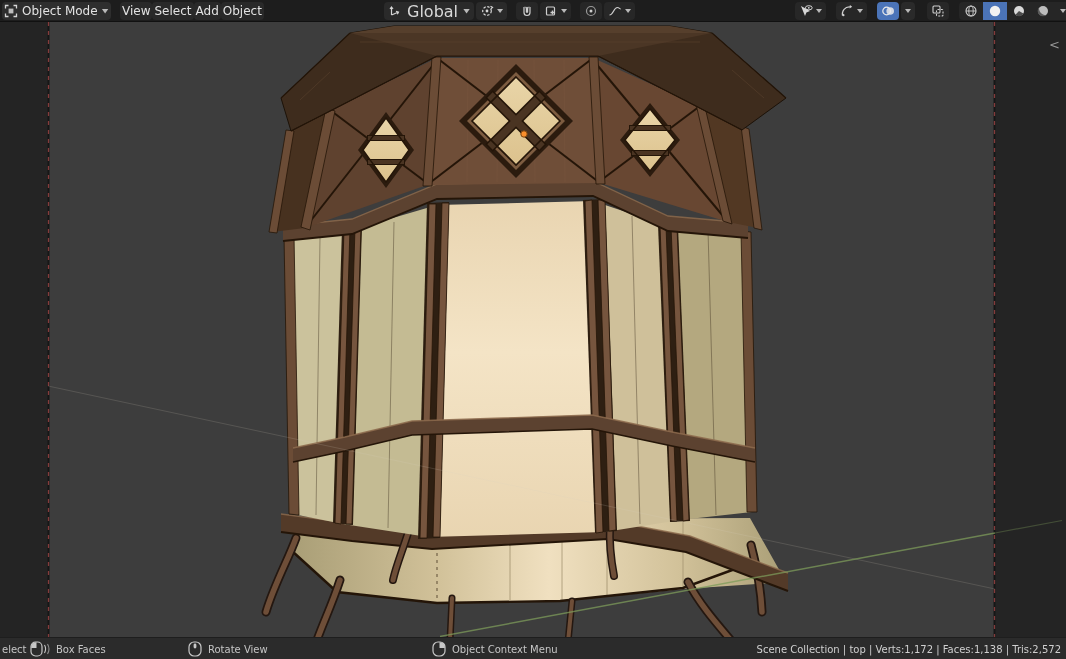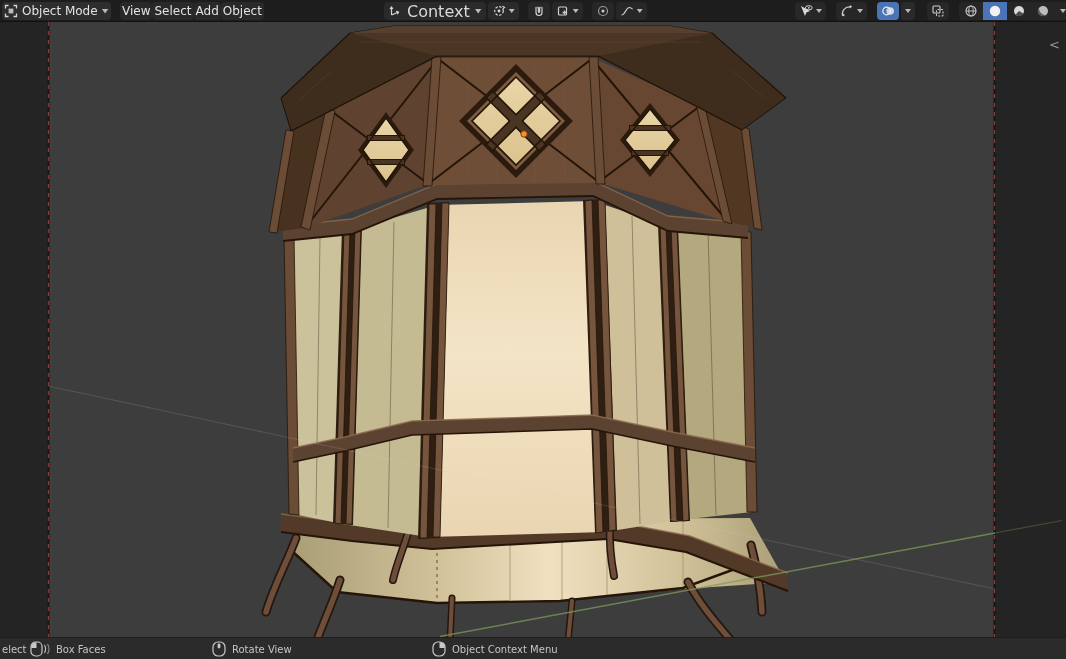--- a/index.html
+++ b/index.html
@@ -92,21 +92,21 @@
     <div class="grp" style="left:384px;">
       <div class="ibtn">
         <svg class="icon14" viewBox="0 0 14 14">
           <g stroke="#d6d6d6" stroke-width="1.2" fill="none">
             <path d="M3.5,11 V3.5"></path>
               <path d="M2,5 L3.5,3 L5,5"></path>
             <path d="M3.5,11 L10,8.2"></path>
               <path d="M8,7.2 L10.5,8 L9.3,10.2"></path>
           </g>
         </svg>
-        <span style="padding:0 2px;">Context</span>
+        <span style="padding:0 2px;">Global</span>
         <span class="chev"></span>
       </div>
       <div class="ibtn">
         <svg class="icon14" viewBox="0 0 14 14">
           <circle cx="7" cy="7" r="4.3" stroke="#d6d6d6" stroke-width="1.2" fill="none" stroke-dasharray="2.4 1.6"></circle>
           <circle cx="7" cy="7" r="1.4" fill="#d6d6d6"></circle>
           <path d="M10.5,2.2 L12.6,3.4 L10.9,4.9" stroke="#d6d6d6" stroke-width="1.1" fill="none"></path>
         </svg>
         <span class="chev small"></span>
       </div>
@@ -450,31 +450,34 @@
     <div class="sitem" style="left:30px;">
       <svg width="20" height="16" viewBox="0 0 20 16">
         <rect x="1" y="1" width="11" height="14" rx="4.5" fill="none" stroke="#c8c8c8" stroke-width="1.2"></rect>
         <path d="M1.2,7 L6.5,7 L6.5,1.2 A5,4.5 0 0 0 1.2,6 Z" fill="#c8c8c8"></path>
         <path d="M14.5,4 q2.2,4 0,8" fill="none" stroke="#c8c8c8" stroke-width="1.1"></path>
         <path d="M17.5,3 q3,5 0,10" fill="none" stroke="#8f8f8f" stroke-width="1.1"></path>
       </svg>
       <span>Box Faces</span>
     </div>
 
-    <div class="sitem" style="left:212px;">
+    <div class="sitem" style="left:188px;">
       <svg width="14" height="16" viewBox="0 0 14 16">
         <rect x="1" y="1" width="12" height="14" rx="5" fill="none" stroke="#c8c8c8" stroke-width="1.2"></rect>
         <rect x="5.6" y="2.5" width="2.8" height="5" rx="1.4" fill="#c8c8c8"></rect>
       </svg>
       <span>Rotate View</span>
     </div>
 
     <div class="sitem" style="left:432px;">
       <svg width="14" height="16" viewBox="0 0 14 16">
         <rect x="1" y="1" width="12" height="14" rx="5" fill="none" stroke="#c8c8c8" stroke-width="1.2"></rect>
         <path d="M12.8,7 L7.5,7 L7.5,1.2 A5,4.5 0 0 1 12.8,6 Z" fill="#c8c8c8"></path>
       </svg>
       <span>Object Context Menu</span>
     </div>
 
+    <div class="sright">
+      <span>Scene Collection | top | Verts:1,172 | Faces:1,138 | Tris:2,572</span>
+    </div>
   </footer>
 
 </div>
 
 </body></html>

